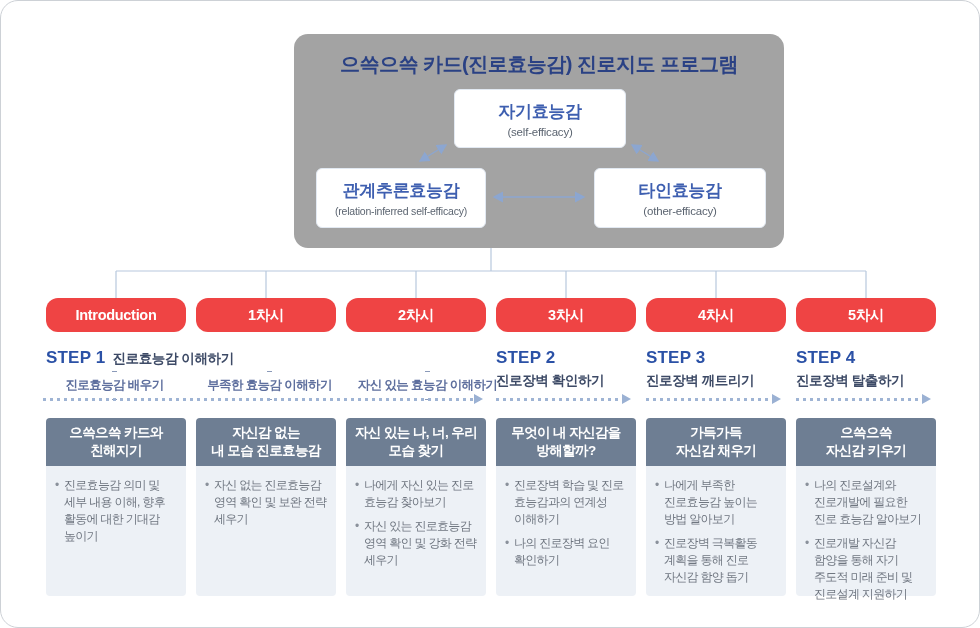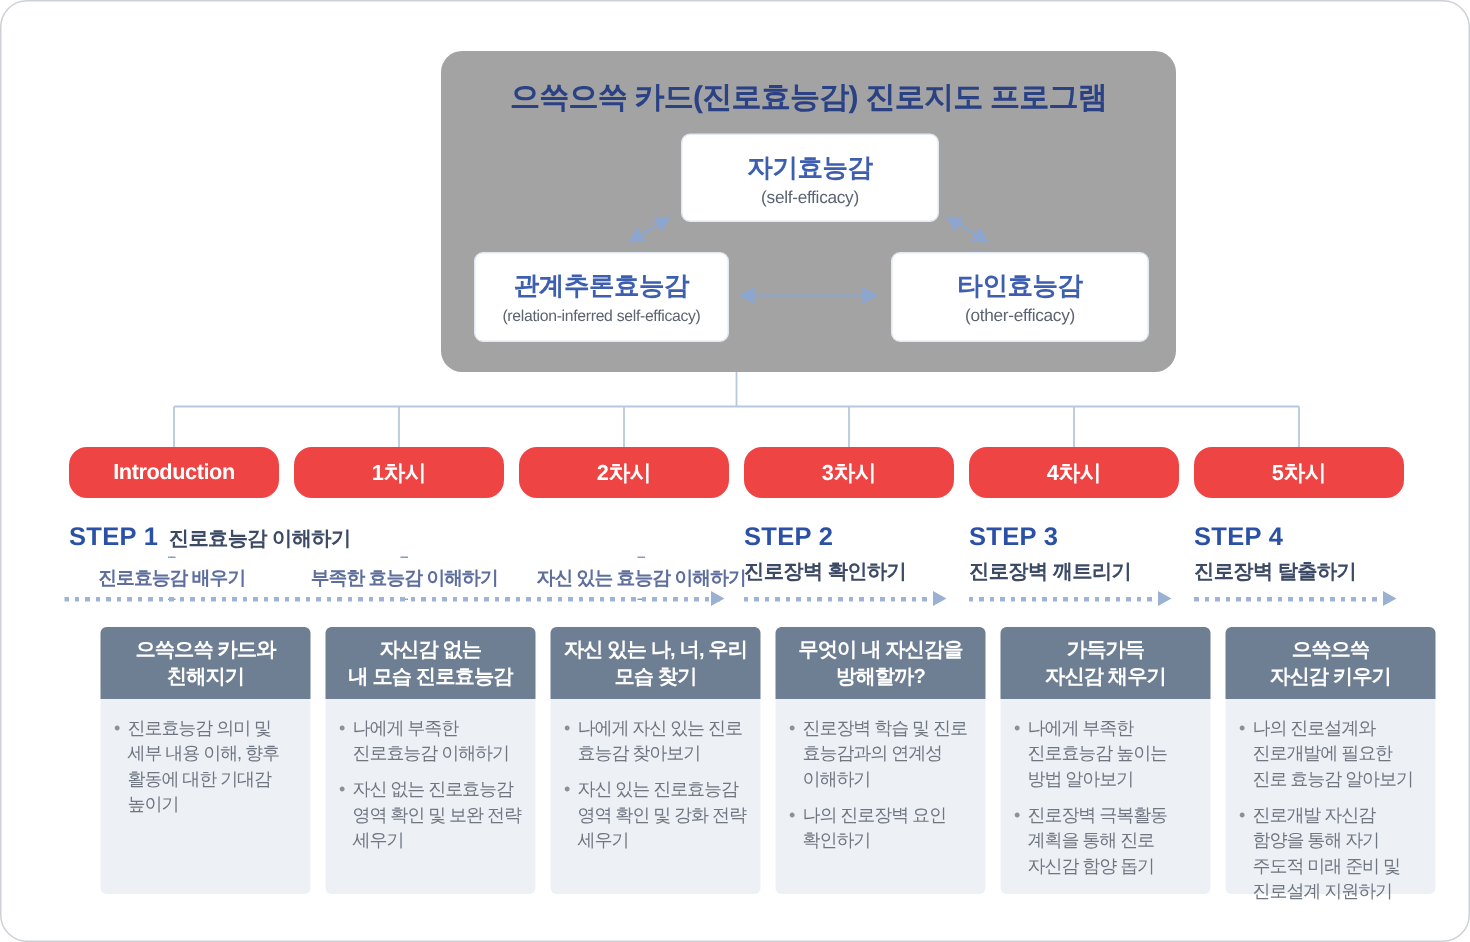--- a/index.html
+++ b/index.html
@@ -54,21 +54,21 @@
   .tick::after{content:"";width:100%;border-top:1.5px solid #8b9ab9;}
   .dot-arrow{
     position:absolute;top:397px;height:3px;
     background:repeating-linear-gradient(90deg,#9fb4d4 0 3px,transparent 3px 7px);
   }
   .dot-arrow::after{
     content:"";position:absolute;right:-3px;top:-4px;
     border-left:9px solid #9bb1d3;border-top:5.5px solid transparent;border-bottom:5.5px solid transparent;
   }
   
-  .card{position:absolute;top:417px;width:140px;margin-left:21px;}
+  .card{position:absolute;top:417px;width:140px;}
   .card-head{
     height:48px;background:#6e7e93;border-radius:4px 4px 0 0;
     display:flex;align-items:center;justify-content:center;text-align:center;
     color:#ffffff;font-size:13.5px;font-weight:bold;line-height:1.3;
     letter-spacing:-0.6px;white-space:pre-line;
   }
   .card-body{
     height:130px;background:#edf1f6;border-radius:0 0 4px 4px;
     padding:11px 8px 0 9px;box-sizing:border-box;
   }
@@ -178,21 +178,20 @@
         <li>진로효능감 의미 및 세부 내용 이해, 향후 활동에 대한 기대감 높이기</li>
       </ul>
     </div>
   </div>
 
   <div class="card" style="left:195px">
     <div class="card-head">자신감 없는
 내 모습 진로효능감</div>
     <div class="card-body">
       <ul>
-        <li>나에게 부족한 진로효능감 이해하기</li>
         <li>자신 없는 진로효능감 영역 확인 및 보완 전략 세우기</li>
       </ul>
     </div>
   </div>
 
   <div class="card" style="left:345px">
     <div class="card-head">자신 있는 나, 너, 우리
 모습 찾기</div>
     <div class="card-body">
       <ul>

